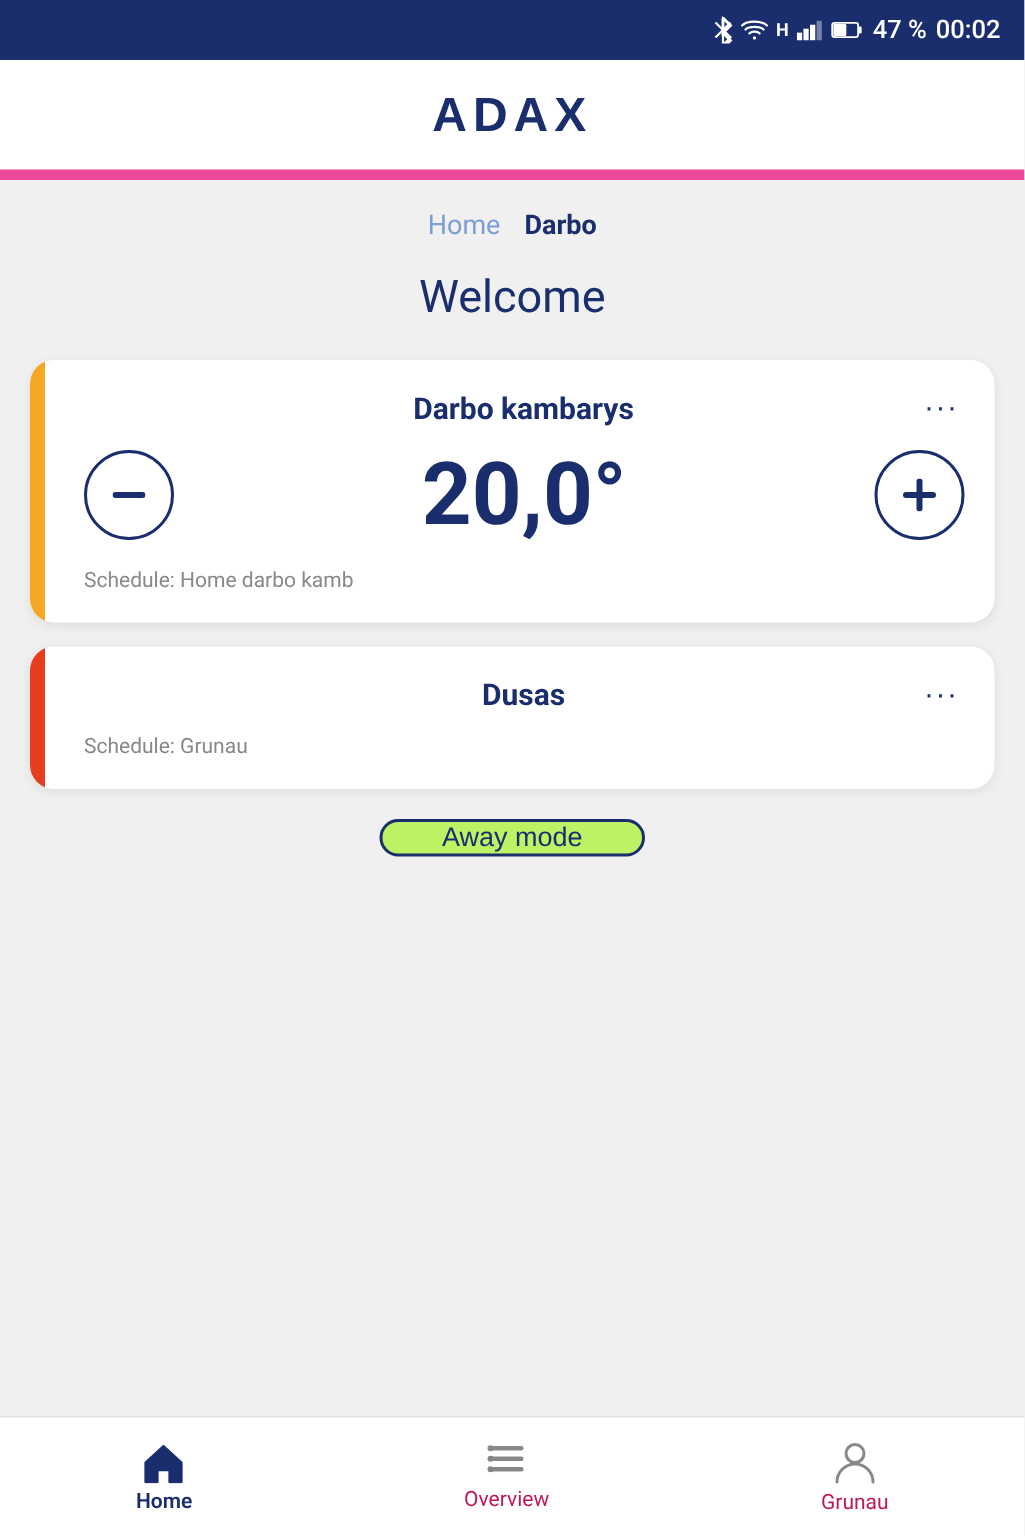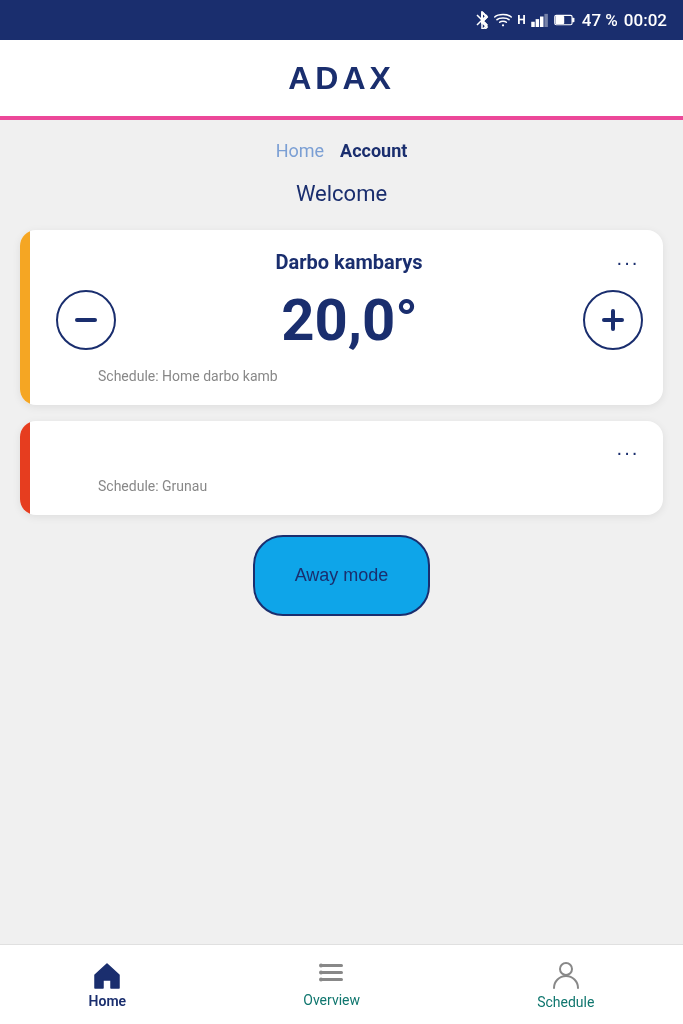--- a/index.html
+++ b/index.html
@@ -34,21 +34,21 @@
       gap: 5px;
     }
 
     
     .header {
       background: white;
       height: 80px;
       display: flex;
       align-items: center;
       justify-content: center;
-      border-bottom: 4px solid #ec4899;
+      border-bottom: 7px solid #ec4899;
     }
     .logo-text {
       font-size: 32px;
       font-weight: 900;
       color: #1a2e6e;
       letter-spacing: 4px;
       font-family: Arial Black, sans-serif;
     }
 
     
@@ -73,21 +73,21 @@
     }
     .breadcrumb-current {
       color: #1a2e6e;
       font-size: 18px;
       font-weight: 700;
     }
 
     
     .welcome-title {
       text-align: center;
-      font-size: 22px;
+      font-size: 30px;
       color: #1a2e6e;
       font-weight: 400;
       margin-bottom: 24px;
     }
 
     
     .device-card {
       background: white;
       border-radius: 16px;
       margin-bottom: 16px;
@@ -163,34 +163,33 @@
       font-size: 58px;
       font-weight: 700;
       color: #1a2e6e;
       text-align: center;
     }
 
     .schedule-text {
       font-size: 14px;
       color: #888;
       margin-top: 4px;
-      margin-left: 42px;
     }
 
     
     .away-mode-container {
       display: flex;
       justify-content: center;
       margin: 20px 0;
     }
     .away-mode-btn {
       border: 2px solid #1a2e6e;
-      background: #0ea5e9;
+      background: #bef264;
       border-radius: 30px;
-      padding: 28px 40px;
+      padding: 0 40px;
       font-size: 18px;
       color: #1a2e6e;
       cursor: pointer;
     }
 
     
     .bottom-nav {
       position: absolute;
       bottom: 0;
       left: 0;
@@ -207,21 +206,21 @@
       flex-direction: column;
       align-items: center;
       gap: 4px;
       cursor: pointer;
       padding: 8px 20px;
     }
     .nav-label {
       font-size: 14px;
     }
     .nav-active .nav-label { color: #1a2e6e; font-weight: 600; }
-    .nav-inactive .nav-label { color: #0f766e; text-align: center; }
+    .nav-inactive .nav-label { color: #be185d; text-align: center; }
   </style>
 </head>
 <body>
 
 <div class="status-bar">
   <div class="status-icons">
 
     <svg width="14" height="18" viewBox="0 0 14 18" fill="white">
       <path d="M7 1l5 5-5 5V1zm0 0l5 5-5 5M7 9l5 5-5 5V9z" stroke="white" stroke-width="1.5" fill="none"></path>
       <path d="M2 4l10 10M2 14L12 4" stroke="white" stroke-width="1.5"></path>
@@ -256,21 +255,21 @@
 </div>
 
 <div class="header">
   <span class="logo-text">ADAX</span>
 </div>
 
 <div class="main-content">
 
   <div class="breadcrumb">
     <span class="breadcrumb-home">Home</span>
-    <span class="breadcrumb-current">Account</span>
+    <span class="breadcrumb-current">Darbo</span>
   </div>
 
   <h1 class="welcome-title">Welcome</h1>
 
   <div class="device-card">
     <div class="device-card-accent accent-yellow"></div>
     <div class="card-inner">
       <div class="card-header">
         <div style="width:30px;"></div>
         <span class="device-name">Darbo kambarys</span>
@@ -292,20 +291,21 @@
       </div>
       <span class="schedule-text">Schedule: Home darbo kamb</span>
     </div>
   </div>
 
   <div class="device-card">
     <div class="device-card-accent accent-orange"></div>
     <div class="card-inner">
       <div class="card-header">
         <div style="width:30px;"></div>
+        <span class="device-name">Dusas</span>
         <button class="more-btn">···</button>
       </div>
       <span class="schedule-text">Schedule: Grunau</span>
     </div>
   </div>
 
   <div class="away-mode-container">
     <button class="away-mode-btn">Away mode</button>
   </div>
 
@@ -330,16 +330,16 @@
       <circle cx="4" cy="17.5" r="2" fill="#888"></circle>
     </svg>
     <span class="nav-label">Overview</span>
   </div>
 
   <div class="nav-item nav-inactive">
     <svg width="28" height="30" viewBox="0 0 28 30" fill="none">
       <circle cx="14" cy="9" r="6" stroke="#888" stroke-width="2"></circle>
       <path d="M2 28C2 21.4 7.4 16 14 16C20.6 16 26 21.4 26 28" stroke="#888" stroke-width="2" stroke-linecap="round"></path>
     </svg>
-    <span class="nav-label">Schedule</span>
+    <span class="nav-label">Grunau</span>
   </div>
 
 </div>
 
 </body></html>

